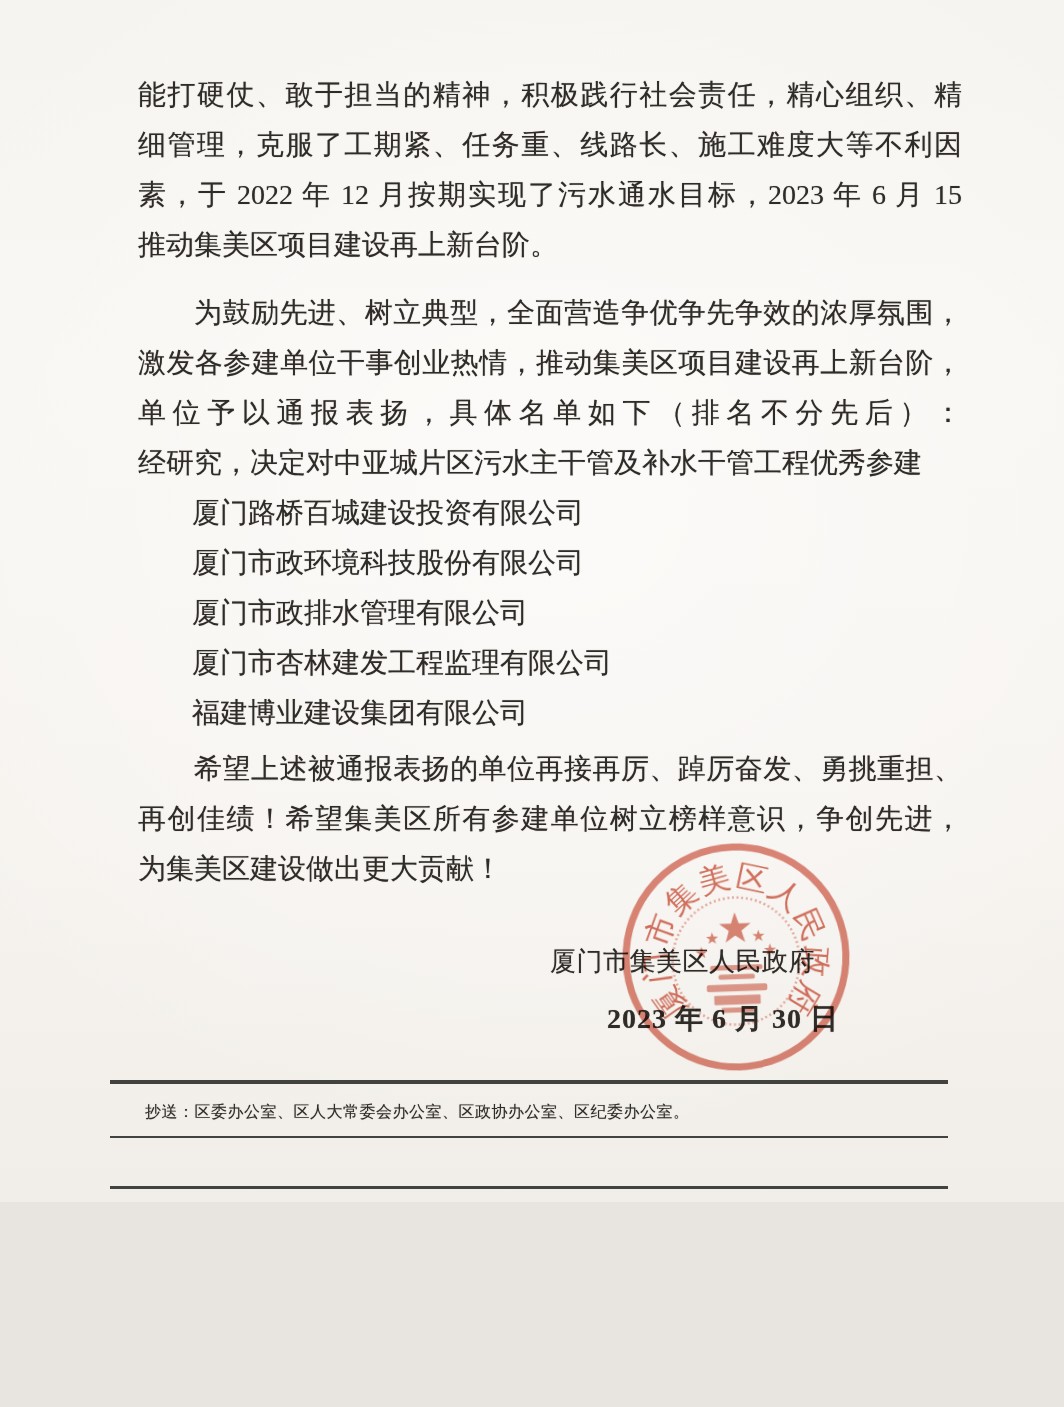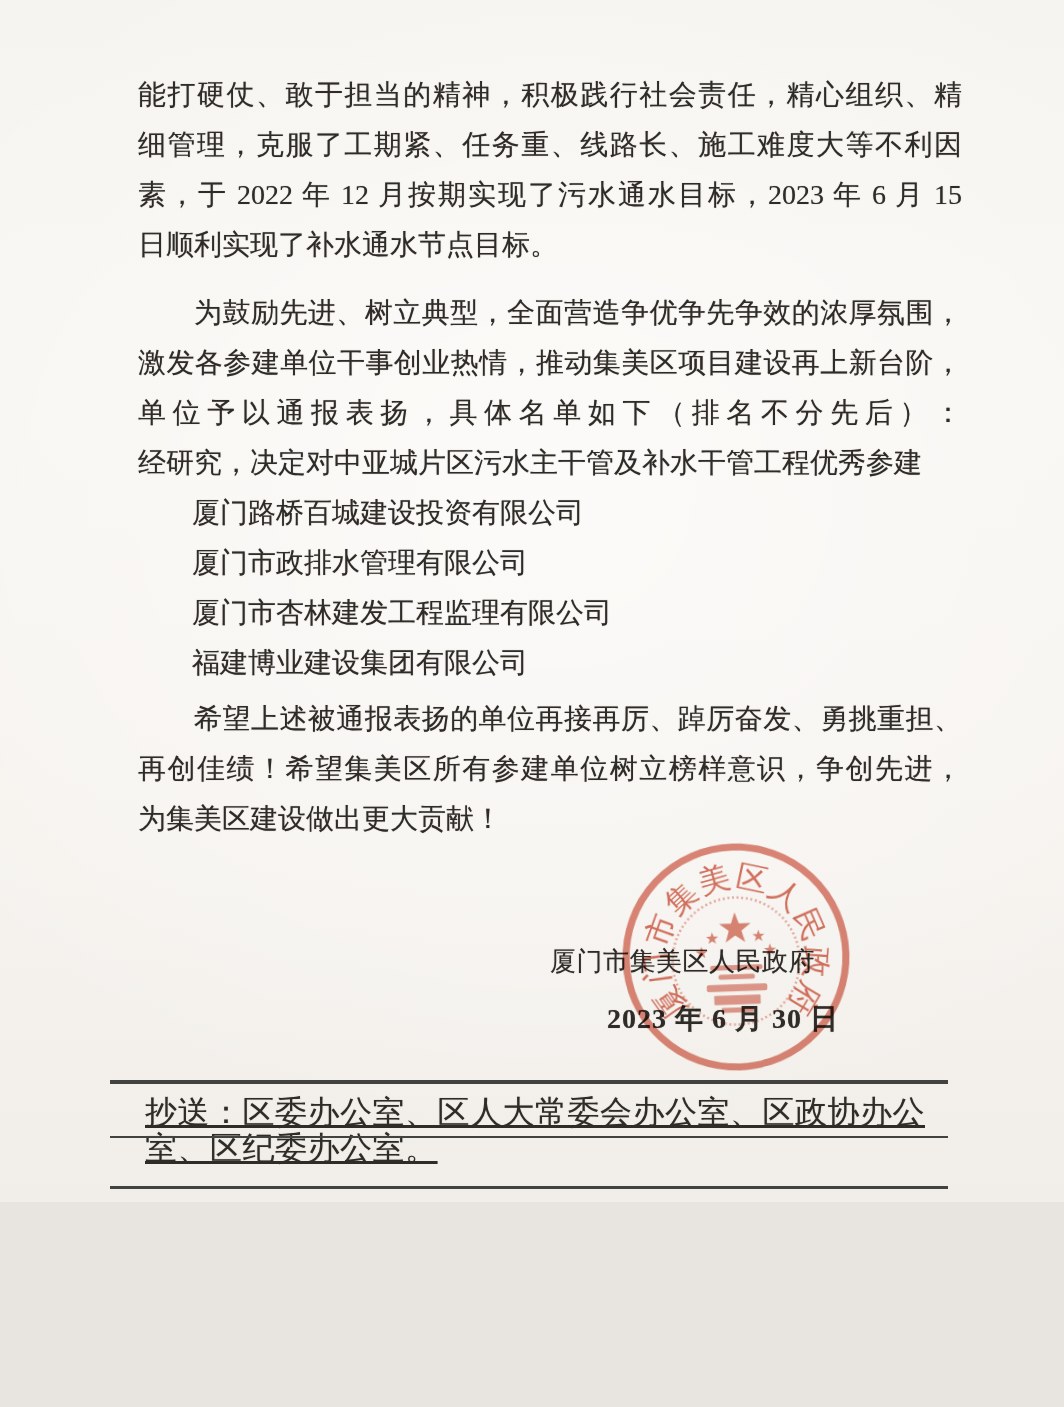--- a/index.html
+++ b/index.html
@@ -56,23 +56,22 @@
     filter:blur(.4px);
     transform:rotate(-2deg);
   }
   
   .rule{position:absolute;left:110px;width:838px;background:#424240;}
   .rule.r1{top:1080px;height:4px;}
   .rule.r2{top:1136px;height:2px;}
   .rule.r3{top:1186px;height:3px;}
   .cc-line{
     position:absolute;left:145px;top:1094px;width:800px;
-    font-size:32px;line-height:36px;letter-spacing:.5px;
+    font-size:16px;line-height:36px;letter-spacing:.5px;
     text-shadow:0 0 1px rgba(47,44,40,.4);
-    text-decoration:underline;
   }
   .footer-row{
     position:absolute;left:145px;top:1209px;width:788px;
     display:flex;justify-content:space-between;align-items:baseline;
     font-size:29px;line-height:36px;
     text-shadow:0 0 1px rgba(47,44,40,.4);
   }
   .page-number{
     position:absolute;left:126px;top:1258px;
     font-size:26px;letter-spacing:10px;color:#3a3a3a;
@@ -81,30 +80,31 @@
 </head>
 <body>
 
 <div class="page">
 
   <div class="body-text">
     <div class="para p1">
         <div class="line">能打硬仗、敢于担当的精神，积极践行社会责任，精心组织、精</div>
         <div class="line">细管理，克服了工期紧、任务重、线路长、施工难度大等不利因</div>
         <div class="line">素，于 2022 年 12 月按期实现了污水通水目标，2023 年 6 月 15</div>
-        <div class="line">日顺利实现了补水通水节点目标。</div>
+        <div class="line">推动集美区项目建设再上新台阶。</div>
       </div>
     <div class="para p2 indent-first">
         <div class="line">为鼓励先进、树立典型，全面营造争优争先争效的浓厚氛围，</div>
         <div class="line">激发各参建单位干事创业热情，推动集美区项目建设再上新台阶，</div>
         <div class="line">单位予以通报表扬，具体名单如下（排名不分先后）：</div>
         <div class="line">经研究，决定对中亚城片区污水主干管及补水干管工程优秀参建</div>
       </div>
     <div class="company-list">
         <div class="line">厦门路桥百城建设投资有限公司</div>
+        <div class="line">厦门市政环境科技股份有限公司</div>
         <div class="line">厦门市政排水管理有限公司</div>
         <div class="line">厦门市杏林建发工程监理有限公司</div>
         <div class="line">福建博业建设集团有限公司</div>
       </div>
     <div class="para p3 indent-first">
         <div class="line">希望上述被通报表扬的单位再接再厉、踔厉奋发、勇挑重担、</div>
         <div class="line">再创佳绩！希望集美区所有参建单位树立榜样意识，争创先进，</div>
         <div class="line">为集美区建设做出更大贡献！</div>
       </div>
   </div>

